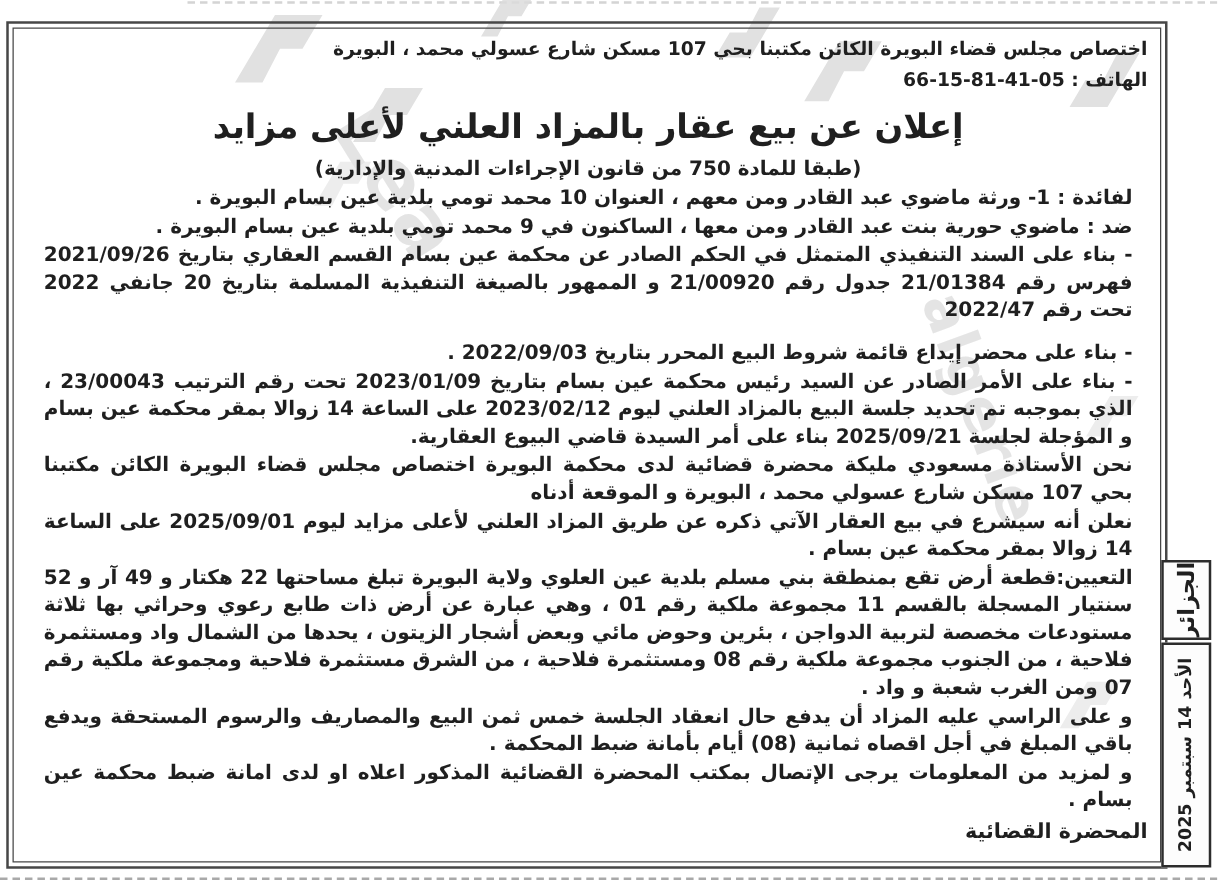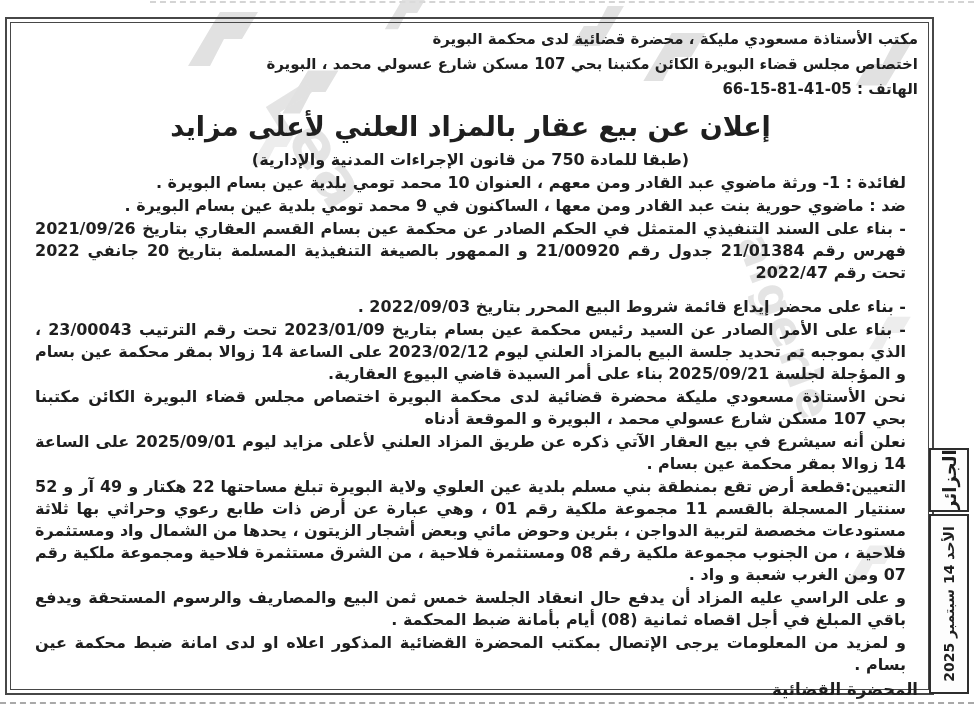--- a/index.html
+++ b/index.html
@@ -79,21 +79,20 @@
         <path d="M8 62 L40 8 H78 L62 35 H44 L30 62 Z" fill="#dcdcdc"></path>
       </svg>
     <span class="wm-text" style="left:250px;top:110px;font-size:64px;transform:rotate(58deg);">Lea</span>
     <span class="wm-text" style="left:688px;top:300px;font-size:46px;transform:rotate(70deg);">algerie</span>
   </div>
 
   <div class="frame-outer">
     <div class="frame-inner">
 
       <div class="office-header">
-        <div>مكتب الأستاذة مسعودي مليكة ، محضرة قضائية لدى محكمة البويرة</div>
         <div>اختصاص مجلس قضاء البويرة الكائن مكتبنا بحي 107 مسكن شارع عسولي محمد ، البويرة</div>
         <div>الهاتف : 05-41-81-15-66</div>
       </div>
 
       <div class="notice-title">إعلان عن بيع عقار بالمزاد العلني لأعلى مزايد</div>
 
       <div class="law-ref">(طبقا للمادة 750 من قانون الإجراءات المدنية والإدارية)</div>
 
       <div class="bodytext">
         <p>لفائدة : 1- ورثة ماضوي  عبد القادر  ومن معهم ، العنوان 10 محمد تومي بلدية عين بسام البويرة .</p>

